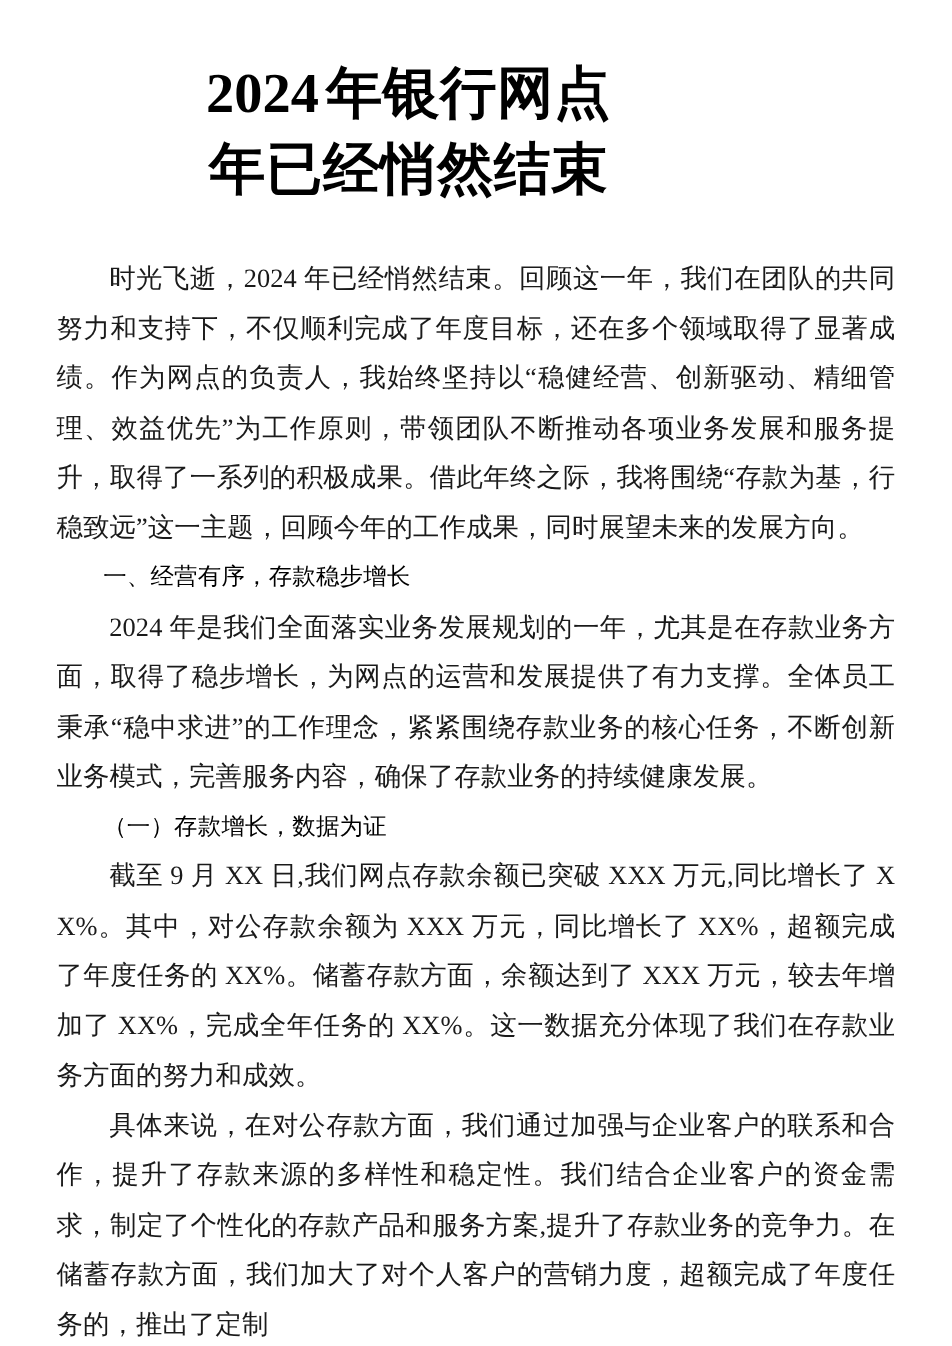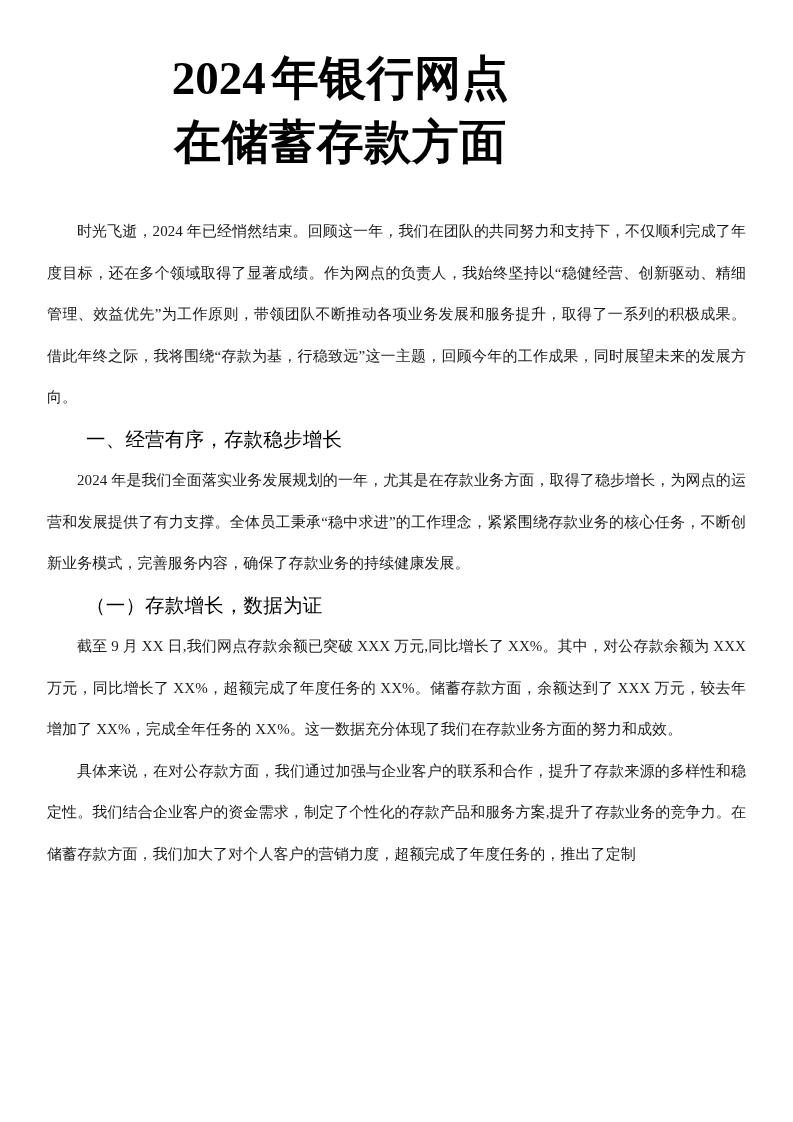--- a/index.html
+++ b/index.html
@@ -56,21 +56,21 @@
     position: absolute;
     left: 47px;
     top: 211px;
     width: 699px;
   }
 
   p.para {
     margin: 0;
     padding: 0;
     font-family: "Liberation Serif", "DejaVu Serif", serif;
-    font-size: 15px;
+    font-size: 22px;
     line-height: 41.5px;
     color: #1a1a1a;
     text-align: justify;
     text-justify: inter-character;
     text-indent: 2em;
     word-break: break-all;
     letter-spacing: 0.1px;
   }
 
   h2.heading, h3.subheading {
@@ -86,21 +86,21 @@
     letter-spacing: 0.2px;
   }
 </style>
 </head>
 <body>
 
 <div id="page">
 
   <h1 class="doc-title">
     <span class="title-line"><span class="title-year">2024</span><span>年银行网点</span></span>
-    <span class="title-line">在储蓄存款方面</span>
+    <span class="title-line">年已经悄然结束</span>
   </h1>
 
   <div class="body-wrap">
 
     <p class="para">时光飞逝，2024 年已经悄然结束。回顾这一年，我们在团队的共同努力和支持下，不仅顺利完成了年度目标，还在多个领域取得了显著成绩。作为网点的负责人，我始终坚持以“稳健经营、创新驱动、精细管理、效益优先”为工作原则，带领团队不断推动各项业务发展和服务提升，取得了一系列的积极成果。借此年终之际，我将围绕“存款为基，行稳致远”这一主题，回顾今年的工作成果，同时展望未来的发展方向。</p>
 
     <h2 class="heading">一、经营有序，存款稳步增长</h2>
 
     <p class="para">2024 年是我们全面落实业务发展规划的一年，尤其是在存款业务方面，取得了稳步增长，为网点的运营和发展提供了有力支撑。全体员工秉承“稳中求进”的工作理念，紧紧围绕存款业务的核心任务，不断创新业务模式，完善服务内容，确保了存款业务的持续健康发展。</p>
 

